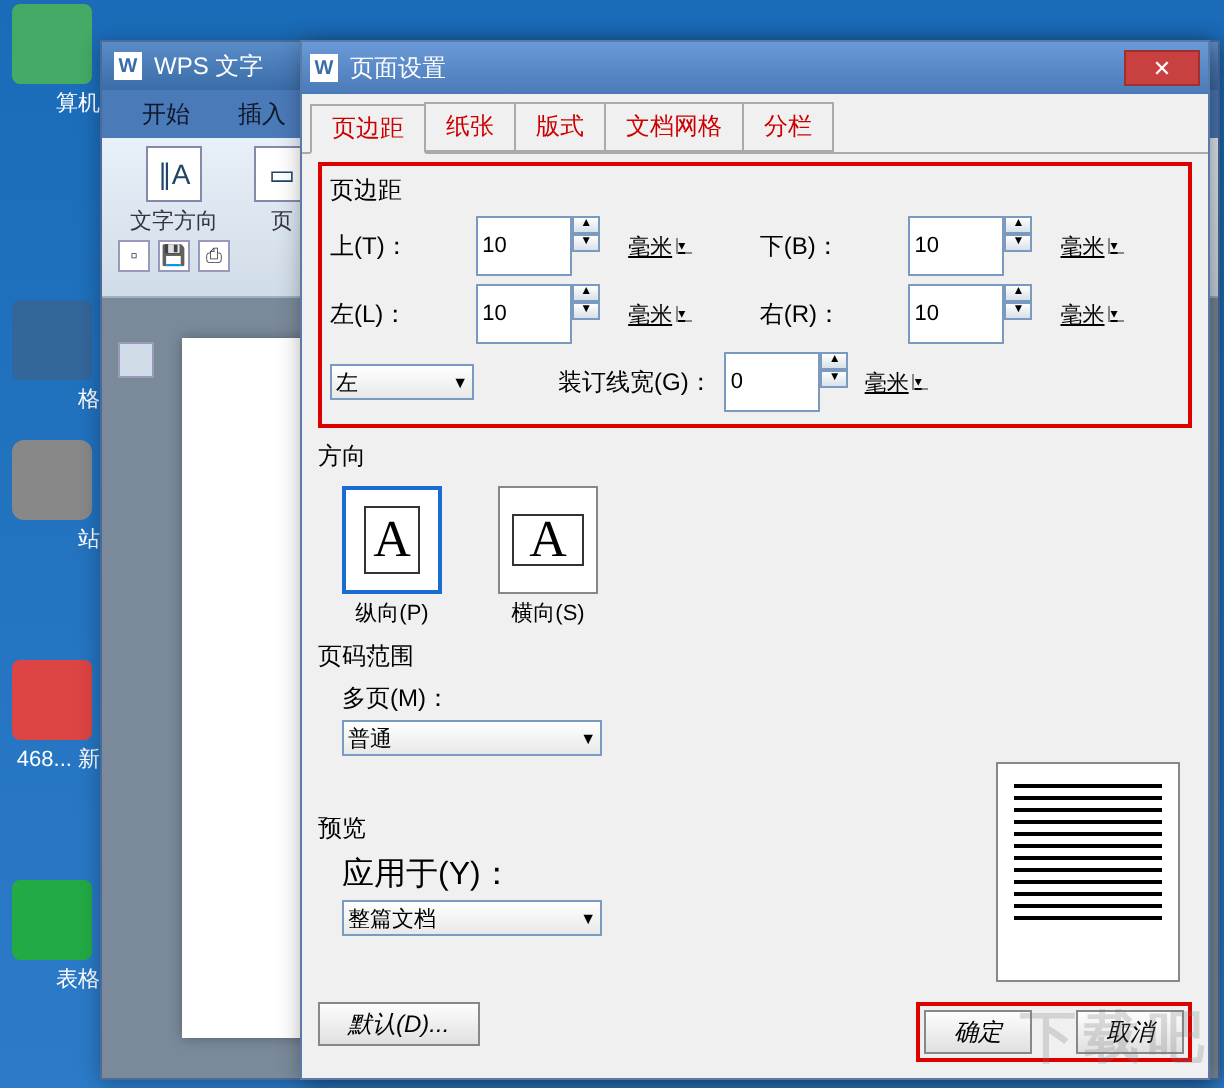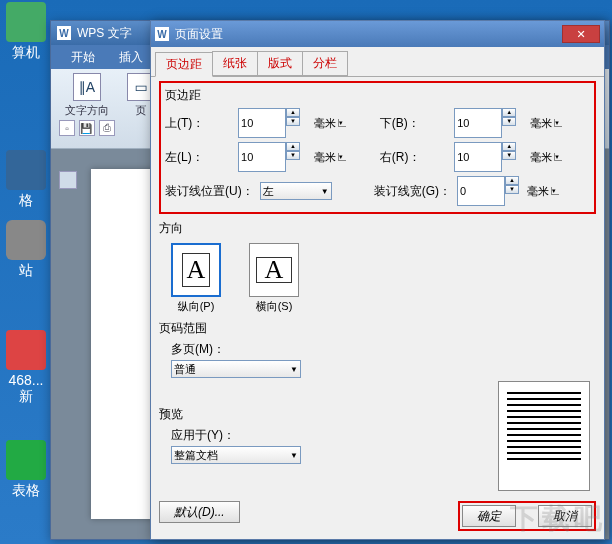--- a/index.html
+++ b/index.html
@@ -1,25 +1,25 @@
 <!DOCTYPE html>
 <html><head>
 <meta charset="utf-8">
 <style>
   * { box-sizing: border-box; margin: 0; padding: 0; font-family: "Microsoft YaHei", "SimSun", sans-serif; }
   body { width: 612px; height: 544px; background: linear-gradient(180deg,#1a6bb8,#2b7bc8); overflow: hidden; position: relative; }
   
-  .desktop-icon { position: absolute; width: 48px; text-align: center; color: #fff; font-size: 14px; }
+  .desktop-icon { position: absolute; width: 48px; text-align: right; color: #fff; font-size: 11px; }
   .desktop-icon .ico { width: 40px; height: 40px; margin: 0 auto 2px; background: #3a7; border-radius: 4px; }
   
   .wps-window { position: absolute; left: 50px; top: 20px; width: 560px; height: 520px; background: #fff; border: 1px solid #4a6a9a; box-shadow: 0 2px 10px rgba(0,0,0,.3); }
   .wps-titlebar { height: 24px; background: linear-gradient(#5a8cc8,#3a6ca8); display: flex; align-items: center; padding: 0 6px; color: #fff; font-size: 12px; }
   .wps-logo { width: 14px; height: 14px; background: #fff; margin-right: 6px; display:flex;align-items:center;justify-content:center;color:#3a6ca8;font-weight:bold;font-size:10px;}
   .wps-ribbon-tabs { height: 24px; background: #4a7ab8; display: flex; align-items: flex-end; padding-left: 8px; }
-  .wps-tab { padding: 3px 12px; color: #ffffff; font-size: 12px; margin-top: 16px; }
+  .wps-tab { padding: 3px 12px; color: #0f172a; font-size: 12px; margin-top: 16px; }
   .wps-toolbar { height: 80px; background: linear-gradient(#e8f0f8,#d0dce8); border-bottom: 1px solid #a0b0c0; display:flex; padding:4px 8px; gap:12px;}
   .wps-tool-group { display:flex; flex-direction:column; align-items:center; font-size:11px; color:#334; }
   .wps-tool-big { width:28px; height:28px; background:#fff; border:1px solid #88a; margin-bottom:2px; display:flex;align-items:center;justify-content:center;font-size:14px;color:#246;}
   .wps-qat { display:flex; gap:4px; margin-top:2px;}
   .wps-qat span{width:16px;height:16px;background:#fff;border:1px solid #99b;font-size:10px;display:flex;align-items:center;justify-content:center;}
   .wps-docarea { position:absolute; top:128px; left:0; right:0; bottom:0; background:#7a8a9a; padding:20px 40px;}
   .wps-page { background:#fff; width:100%; height:100%; box-shadow:0 0 6px rgba(0,0,0,.3);}
   .wps-sidepanel { position:absolute; left:8px; top:150px; width:20px;}
   .wps-sidepanel div{width:18px;height:18px;background:#d0dce8;margin-bottom:4px;border:1px solid #99b;}
 
@@ -39,21 +39,21 @@
   .highlight-box2 { border:2px solid #d00; padding:2px; display:inline-flex; gap:22px;}
   .grp-label { font-size:12px; margin-bottom:4px; display:block;}
   
   .margin-grid { display:grid; grid-template-columns:auto 70px auto auto 70px auto; gap:4px 6px; align-items:center; font-size:12px;}
   .margin-grid label{white-space:nowrap;}
   .spin { display:flex; width:64px;}
   .spin input{ width:48px; height:30px; border:1px solid #7a9ac0; font-size:11px; padding:0 2px;}
   .spin .btns{ display:flex; flex-direction:column; width:14px;}
   .spin .btns span{ height:9px; border:1px solid #7a9ac0; background:linear-gradient(#fff,#d8e0e8); font-size:6px; line-height:6px; text-align:center;}
   .unit-combo { display:inline-flex; align-items:center;}
-  .unit-combo span{font-size:11px;}
+  .unit-combo span{font-size:11px;text-decoration:underline;}
   .unit-combo .dd{width:8px;height:8px;border-left:1px solid #888;border-bottom:1px solid #888;margin-left:2px;font-size:7px;}
   
   .gutter-row{ display:flex; align-items:center; gap:6px; margin-top:4px; font-size:12px;}
   .combo { display:flex; width:72px; height:18px; border:1px solid #7a9ac0; background:linear-gradient(#fff,#e8e8e8); align-items:center; padding:0 2px; font-size:11px; justify-content:space-between;}
   .combo .arr{font-size:8px;}
   .combo.wide{width:130px;}
   
   .orient-row{ display:flex; gap:28px; margin:6px 0 6px 12px;}
   .orient-item{ text-align:center; font-size:11px;}
   .orient-box{ width:50px; height:54px; border:1px solid #888; background:#fff; display:flex; align-items:center; justify-content:center; margin-bottom:2px;}
@@ -115,20 +115,21 @@
   <div class="dlg-titlebar">
     <div class="dlg-title-icon">W</div>
     <span>页面设置</span>
     <div class="dlg-close">✕</div>
   </div>
 
   <div class="dlg-tabs">
     <div class="dlg-tab active">页边距</div>
     <div class="dlg-tab">纸张</div>
     <div class="dlg-tab">版式</div>
+    <div class="dlg-tab">文档网格</div>
     <div class="dlg-tab">分栏</div>
   </div>
 
   <div class="dlg-body">
     <div class="highlight-box">
       <span class="grp-label">页边距</span>
       <div class="margin-grid">
         <label>上(T)：</label>
         <div class="spin">
             <input value="10" style="">
@@ -173,21 +174,20 @@
               <span>▲</span>
               <span>▼</span>
             </div>
           </div>
         <div class="unit-combo">
             <span>毫米</span>
             <span class="dd">▾</span>
           </div>
       </div>
       <div class="gutter-row">
-        <label>装订线位置(U)：</label>
         <div class="combo">
             <span>左</span>
             <span class="arr">▼</span>
           </div>
         <span style="width:30px"></span>
         <label>装订线宽(G)：</label>
         <div class="spin">
             <input value="0" style="">
             <div class="btns">
               <span>▲</span>
@@ -221,21 +221,21 @@
     <div style="padding-left:12px;margin-bottom:28px">
       <div style="font-size:12px;margin-bottom:2px">多页(M)：</div>
       <div class="combo wide">
           <span>普通</span>
           <span class="arr">▼</span>
         </div>
     </div>
 
     <span class="grp-label">预览</span>
     <div style="padding-left:12px">
-      <div style="font-size:12px;margin-bottom:2px">应用于(Y)：</div>
+      <div style="font-size:16px;margin-bottom:2px">应用于(Y)：</div>
       <div class="combo wide">
           <span>整篇文档</span>
           <span class="arr">▼</span>
         </div>
     </div>
 
     <div class="preview-box">
       <div class="line"></div>
         <div class="line"></div>
         <div class="line"></div>

